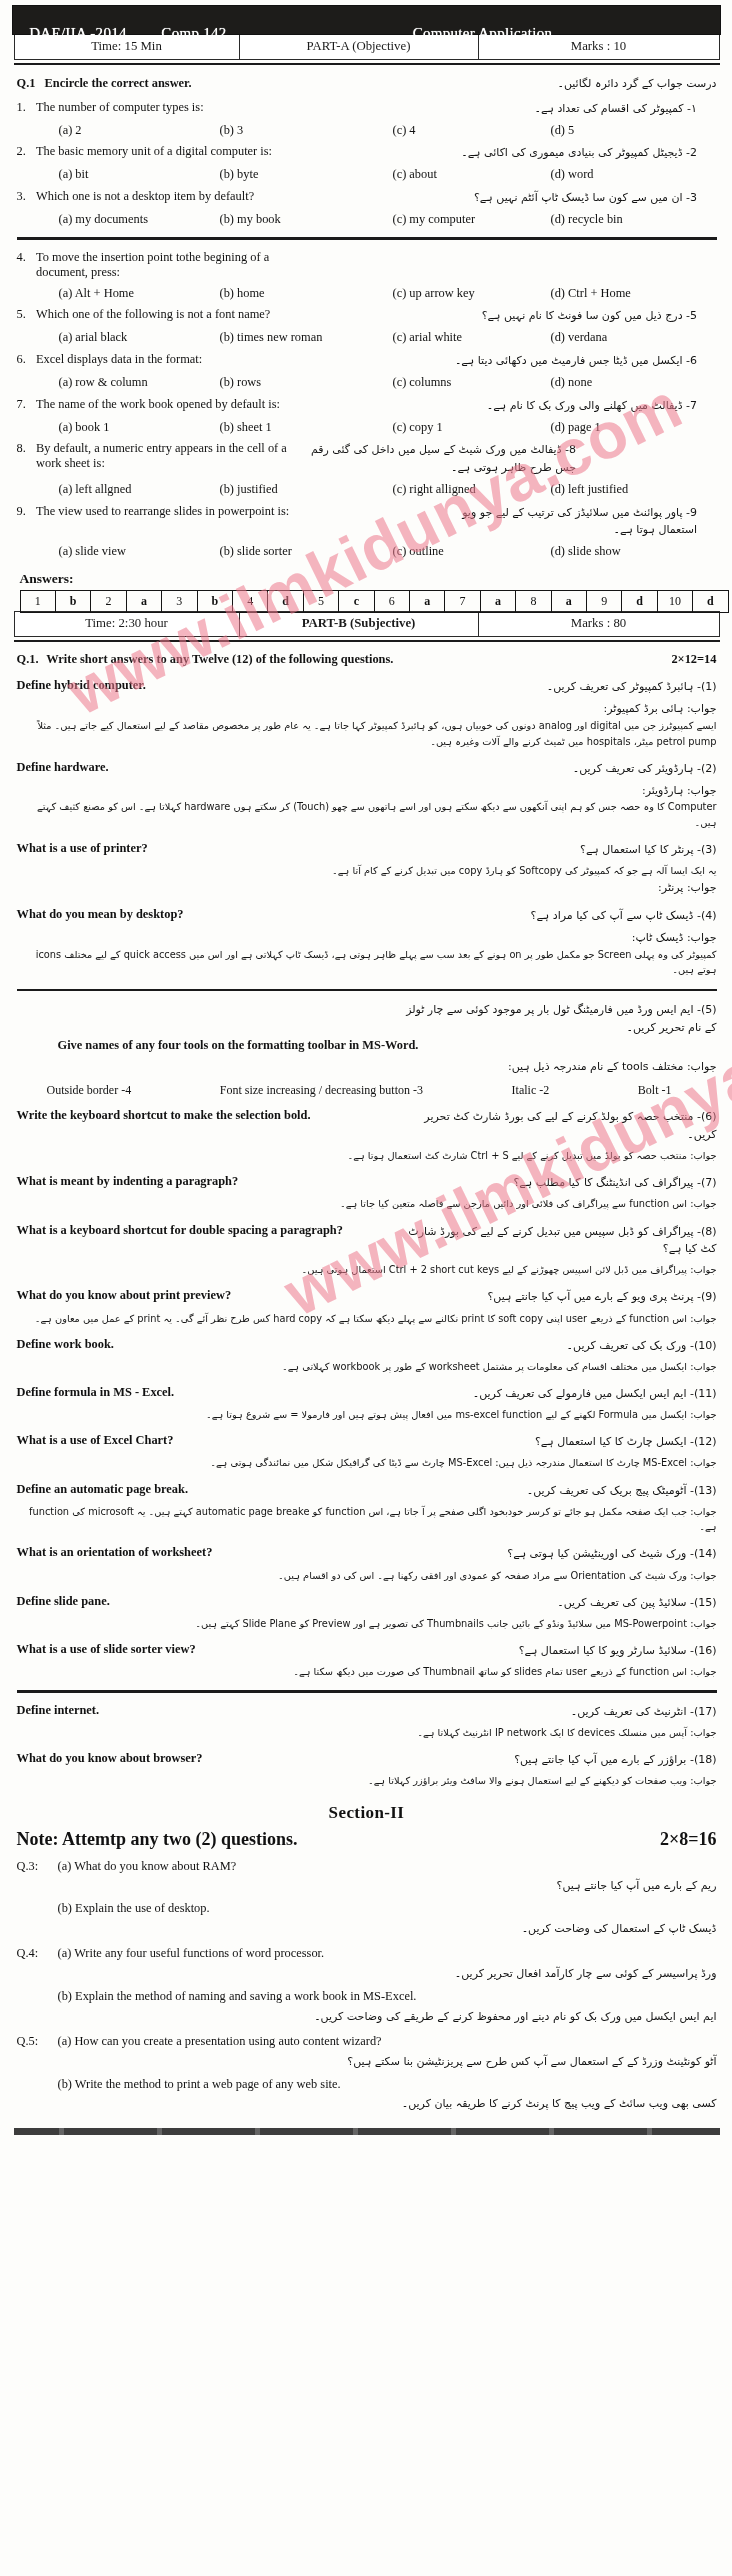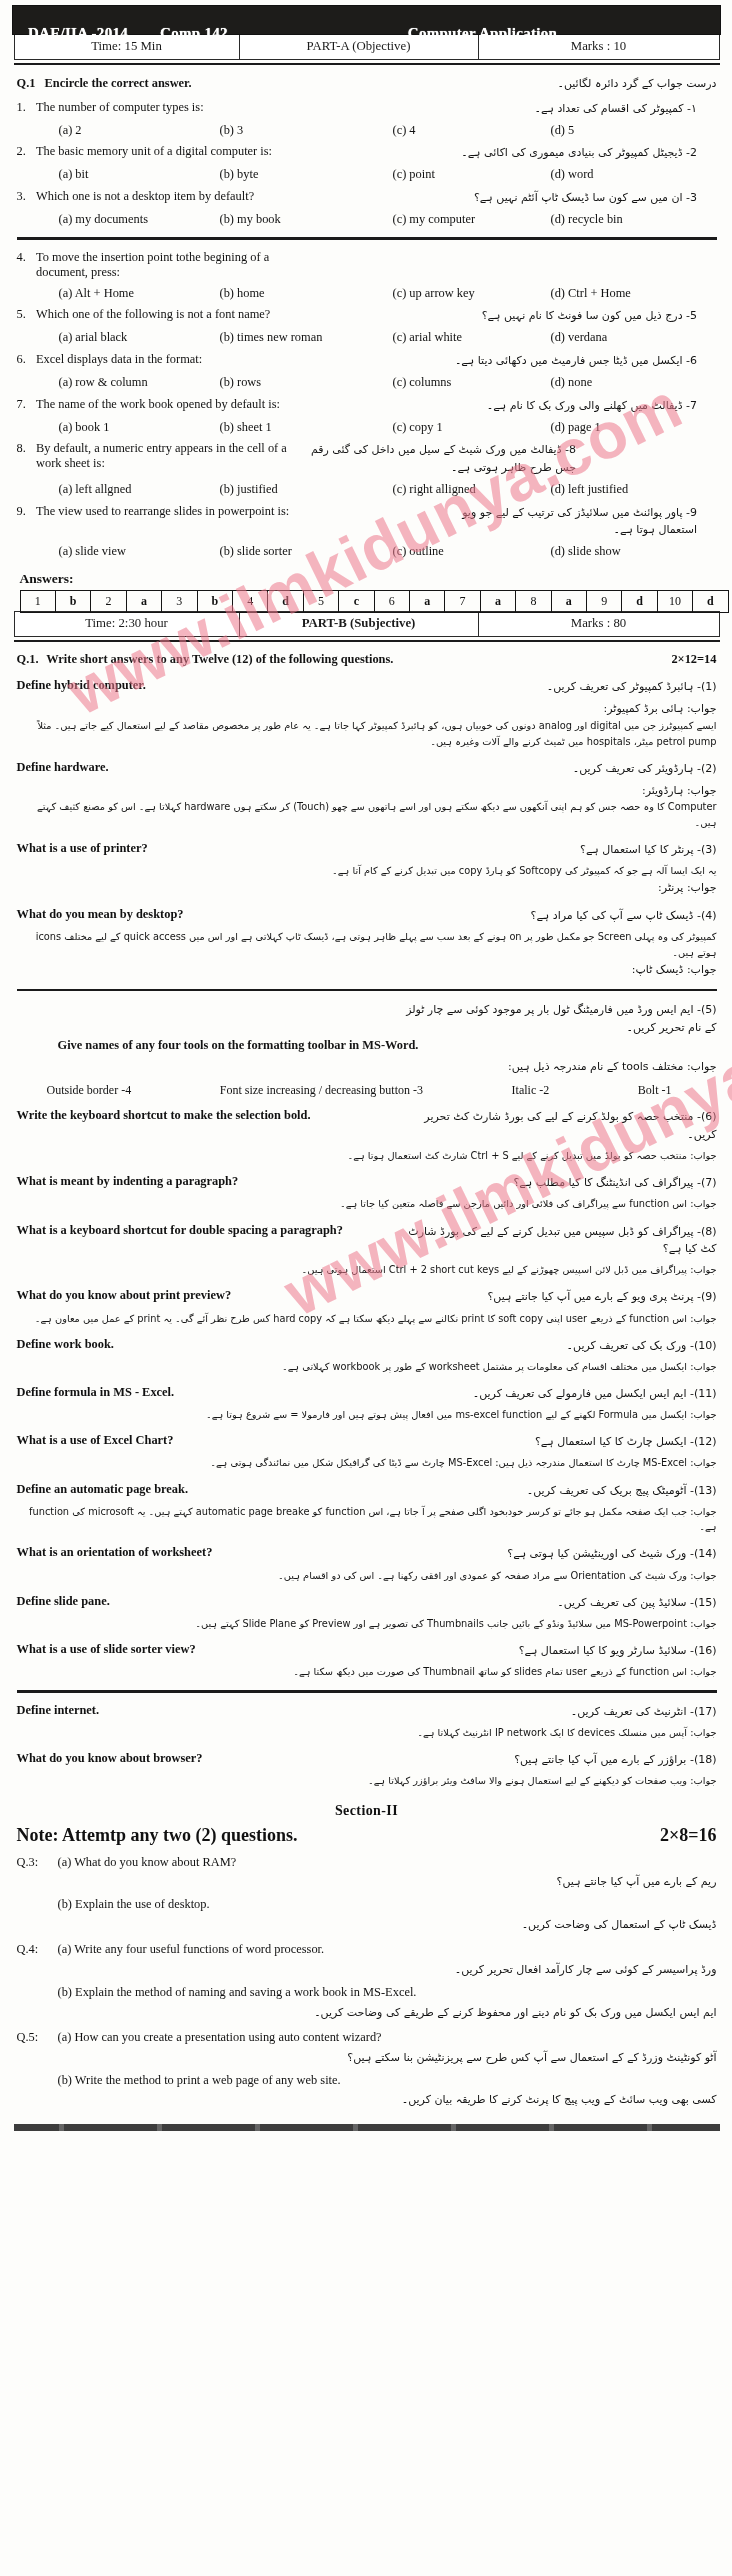--- a/index.html
+++ b/index.html
@@ -50,21 +50,21 @@
     margin: 4.5px 12px 0 12px;
     background: #1d1c1a;
     color: #ffffff;
     border: 0.8px solid #111;
   }
   .topbar .cell {
     display: flex;
     align-items: center;
     justify-content: center;
     font-family: "Liberation Serif", serif;
-    font-weight: bold;
+    font-weight: normal;
     font-size: 15px;
     letter-spacing: 0.3px;
     padding: 0 7.5px;
     text-shadow: 0 0 0.8px #fff;
     margin-top: 28px;
   }
   .topbar .c1 { width: 131px; border-right: 1.5px solid #8b8b8b; }
   .topbar .c2 { width: 101px; border-right: 1.5px solid #8b8b8b; }
   .topbar .c3 { flex: 1; justify-content: center; }
 
@@ -177,21 +177,21 @@
     display: flex;
     justify-content: space-between;
     font-size: 12px;
     font-family: "Liberation Serif", serif;
     margin: 7.5px 45px 0 30px;
   }
 
   .section-head {
     text-align: center;
     font-weight: bold;
-    font-size: 14px;
+    font-size: 17px;
     font-family: "Liberation Serif", serif;
     margin-top: 13.5px;
     letter-spacing: 0.4px;
   }
   .note {
     display: flex;
     justify-content: space-between;
     font-size: 18px;
     font-weight: bold;
     font-family: "Liberation Serif", serif;
@@ -262,21 +262,21 @@
 
     <div class="mcq">
       <div class="mcq-line">
         <div class="mcq-num">2.</div>
         <div class="mcq-text">The basic memory unit of a digital computer is:</div>
         <div class="mcq-urdu urdu">2- ڈیجیٹل کمپیوٹر کی بنیادی میموری کی اکائی ہے۔</div>
       </div>
       <div class="opts">
         <span class="opt-a">(a) bit</span>
         <span class="opt-b">(b) byte</span>
-        <span class="opt-c">(c) point</span>
+        <span class="opt-c">(c) about</span>
         <span class="opt-d">(d) word</span>
       </div>
     </div>
 
     <div class="mcq">
       <div class="mcq-line">
         <div class="mcq-num">3.</div>
         <div class="mcq-text">Which one is not a desktop item by default?</div>
         <div class="mcq-urdu urdu">3- ان میں سے کون سا ڈیسک ٹاپ آئٹم نہیں ہے؟</div>
       </div>
@@ -441,22 +441,22 @@
     <div class="ansblock">
       <span class="urdu small">یہ ایک ایسا آلہ ہے جو کہ کمپیوٹر کی Softcopy کو ہارڈ copy میں تبدیل کرنے کے کام آتا ہے۔</span>
       <span class="urdu">جواب:     پرنٹر:</span>
     </div>
 
     <div class="qline">
       <div class="left">What do you mean by desktop?</div>
       <div class="right urdu">(4)-   ڈیسک ٹاپ سے آپ کی کیا مراد ہے؟</div>
     </div>
     <div class="ansblock">
+      <span class="urdu">جواب:     ڈیسک ٹاپ:</span>
       <span class="urdu small">کمپیوٹر کی وہ پہلی Screen جو مکمل طور پر on ہونے کے بعد سب سے پہلے ظاہر ہوتی ہے، ڈیسک ٹاپ کہلاتی ہے اور اس میں quick access کے لیے مختلف icons ہوتے ہیں۔</span>
-      <span class="urdu">جواب:     ڈیسک ٹاپ:</span>
     </div>
 
     <div class="hr-dark" style="margin-left:0;margin-right:0;"></div>
 
     <div class="qline" style="margin-top:3px;">
       <div class="left" style="visibility:hidden;">.</div>
       <div class="right urdu">(5)-   ایم ایس ورڈ میں فارمیٹنگ ٹول بار پر موجود کوئی سے چار ٹولز کے نام تحریر کریں۔</div>
     </div>
     <div class="eng b" style="margin-left:41px;">Give names of any  four tools on the formatting toolbar in MS-Word.</div>
     <div class="ansblock">

